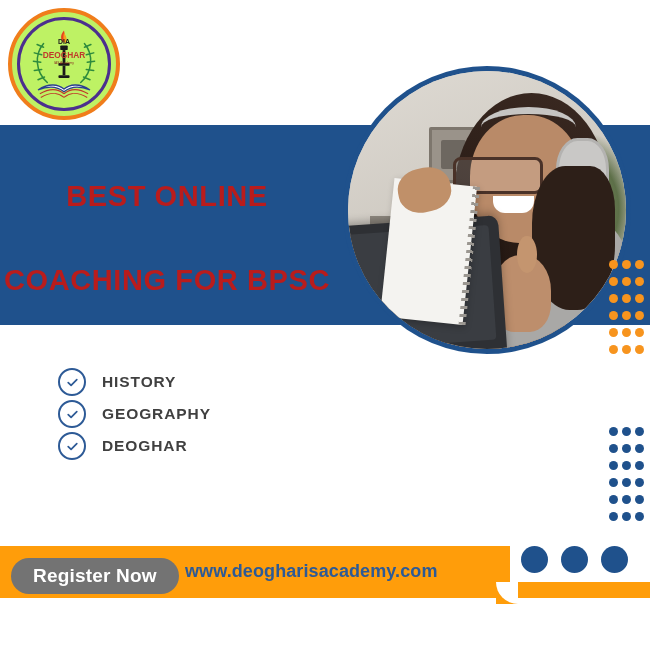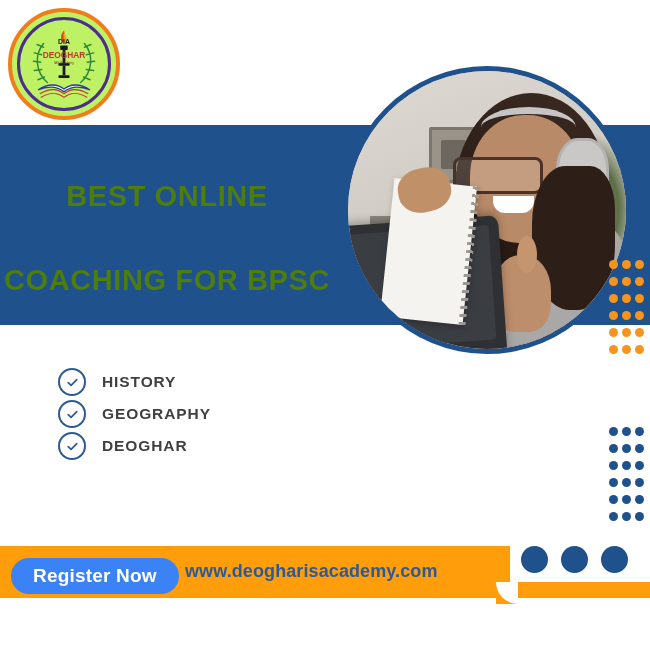--- a/index.html
+++ b/index.html
@@ -10,21 +10,21 @@
     overflow:hidden;
   }
   .banner{position:relative;width:650px;height:650px;background:#ffffff;overflow:hidden;}
 
   
   .navy-band{position:absolute;left:0;top:125px;width:650px;height:200px;background:#1f518c;}
 
   
   .headline{
     position:absolute;left:0;top:176px;width:334px;
-    text-align:center;color:#4d7c0f;
+    text-align:center;color:#b91c1c;
     font-size:29px;font-weight:700;letter-spacing:.6px;line-height:1.38;
     text-transform:uppercase;
   }
   .headline .l2{display:block;margin-top:44px;}
 
   
   .photo-wrap{
     position:absolute;left:343px;top:66px;width:288px;height:288px;
     border-radius:50%;background:#1f518c;padding:5px;box-sizing:border-box;
   }
@@ -86,21 +86,21 @@
   .big-circle{width:27px;height:27px;border-radius:50%;background:#1f518c;}
 
   
   .footer{position:absolute;left:0;top:546px;width:650px;height:52px;}
   .footer-bar{position:absolute;left:0;top:0;width:510px;height:52px;background:#ff9d0a;}
   .footer-bar2{position:absolute;left:0;top:36px;width:650px;height:16px;background:#ff9d0a;}
   .footer-notch{position:absolute;left:496px;top:36px;width:22px;height:22px;background:#ff9d0a;}
   .footer-notch:after{content:"";position:absolute;left:0;top:0;width:22px;height:22px;
     background:#ffffff;border-radius:0 0 0 22px;}
   .register-btn{position:absolute;left:11px;top:558px;
-    background:#3b82f6;color:#ffffff;border-radius:22px;
+    background:#737373;color:#ffffff;border-radius:22px;
     padding:7px 22px;font-size:19px;font-weight:600;letter-spacing:.2px;}
   .website{position:absolute;left:185px;top:561px;color:#2d5a96;font-size:18px;font-weight:600;letter-spacing:.1px;}
 </style>
 </head>
 <body>
 
 <div class="banner">
 
   <div class="navy-band"></div>
 

